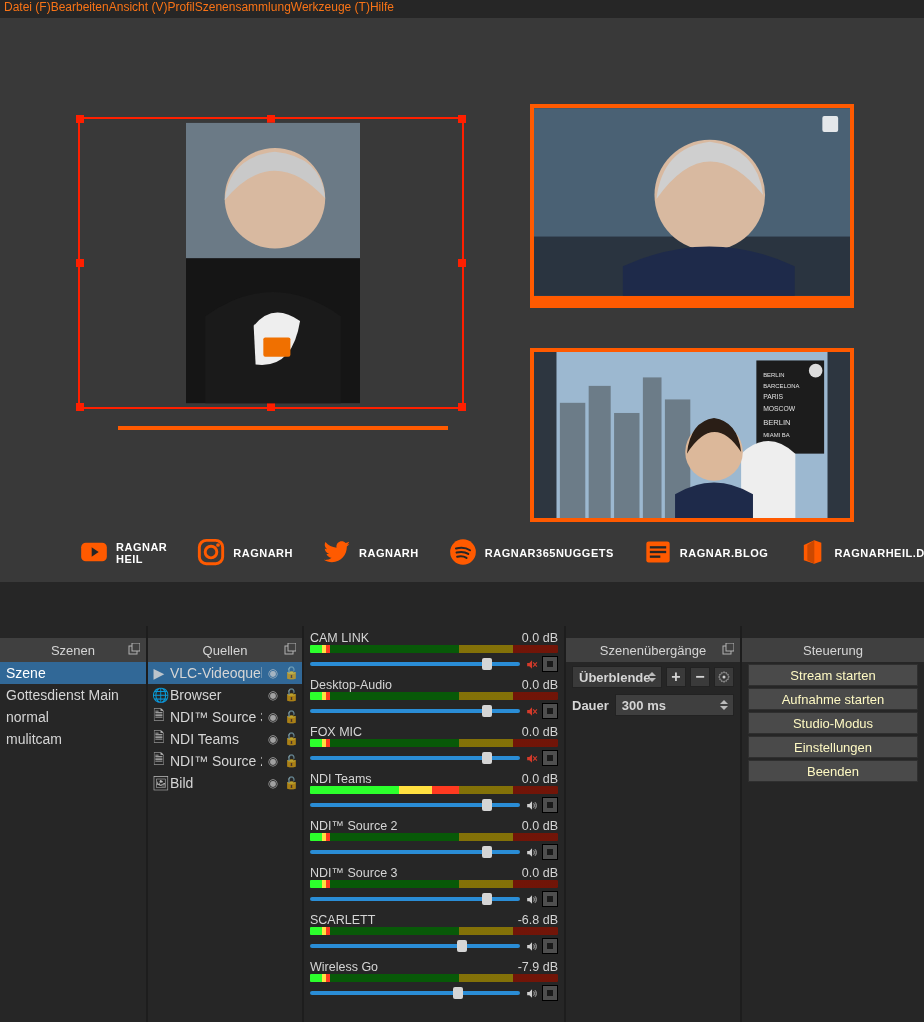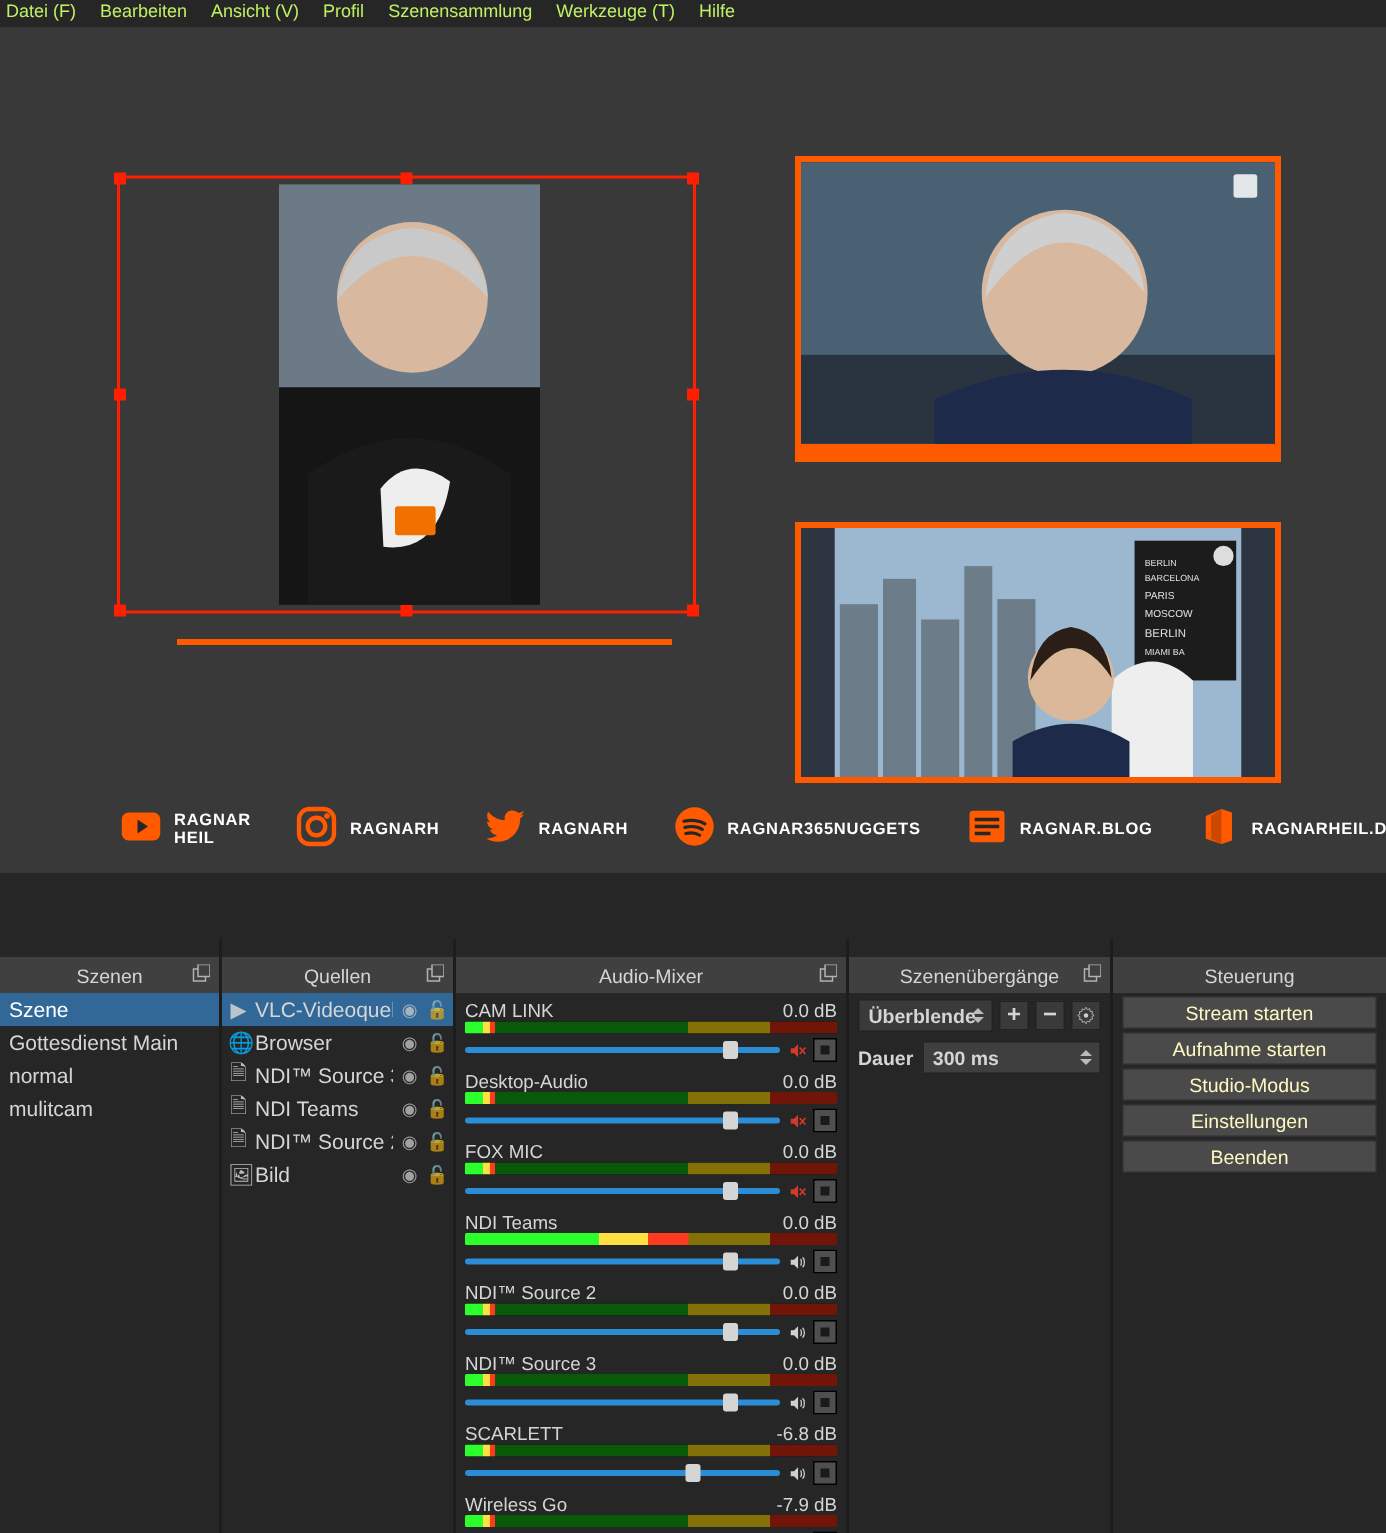--- a/index.html
+++ b/index.html
@@ -1,19 +1,19 @@
 <!DOCTYPE html>
 <html><head>
 <meta charset="utf-8">
 <style>
   * { box-sizing: border-box; margin: 0; padding: 0; }
   body { width: 924px; height: 1022px; background: #262626; color: #d5d5d5; font-family: Arial, sans-serif; font-size: 13px; overflow: hidden; }
 
   
-  .menubar { height: 18px; background: #262626; display: flex; align-items: flex-start; gap: 16px; padding: 0 4px; color: #bef264; font-size: 12px; white-space: nowrap; overflow: hidden; }
+  .menubar { height: 18px; background: #262626; display: flex; align-items: flex-start; gap: 0; padding: 0 4px; color: #f97316; font-size: 12px; white-space: nowrap; overflow: hidden; }
   .menubar span { cursor: default; }
 
   
   .preview-zone { background: #393939; height: 564px; position: relative; padding-top: 70px; }
   
   .sel { position: absolute; border: 2px solid #ff1f00; }
   .sel .handle { position: absolute; width: 8px; height: 8px; background: #ff1f00; }
   .orange-frame { position: absolute; border: 4px solid #ff5a00; background: #2d3640; }
 
   
@@ -267,27 +267,20 @@
           <span class="nm">Bild</span>
           <span class="eye">◉</span>
           <span class="lock">🔓</span>
         </div>
       </div>
   </div>
 
   <div class="gap-col"></div>
 
   <div class="dock mixer">
-    <div class="dock-header">
-      <span class="title">Audio-Mixer</span>
-      <span class="popicon"><svg viewBox="0 0 12 12">
-            <rect x="1" y="3" width="8" height="8" fill="none" stroke="#cfcfcf"></rect>
-            <rect x="4" y="0" width="8" height="8" fill="#404040" stroke="#cfcfcf"></rect>
-          </svg></span>
-    </div>
     <div class="mixer-body" id="mixer-body">
         <div class="mch">
           <div class="mch-head">
             <span>CAM LINK</span>
             <span>0.0 dB</span>
           </div>
           <div class="meter">
             <div class="fill" style="width:8%"></div>
           </div>
           <div class="mrow2">

